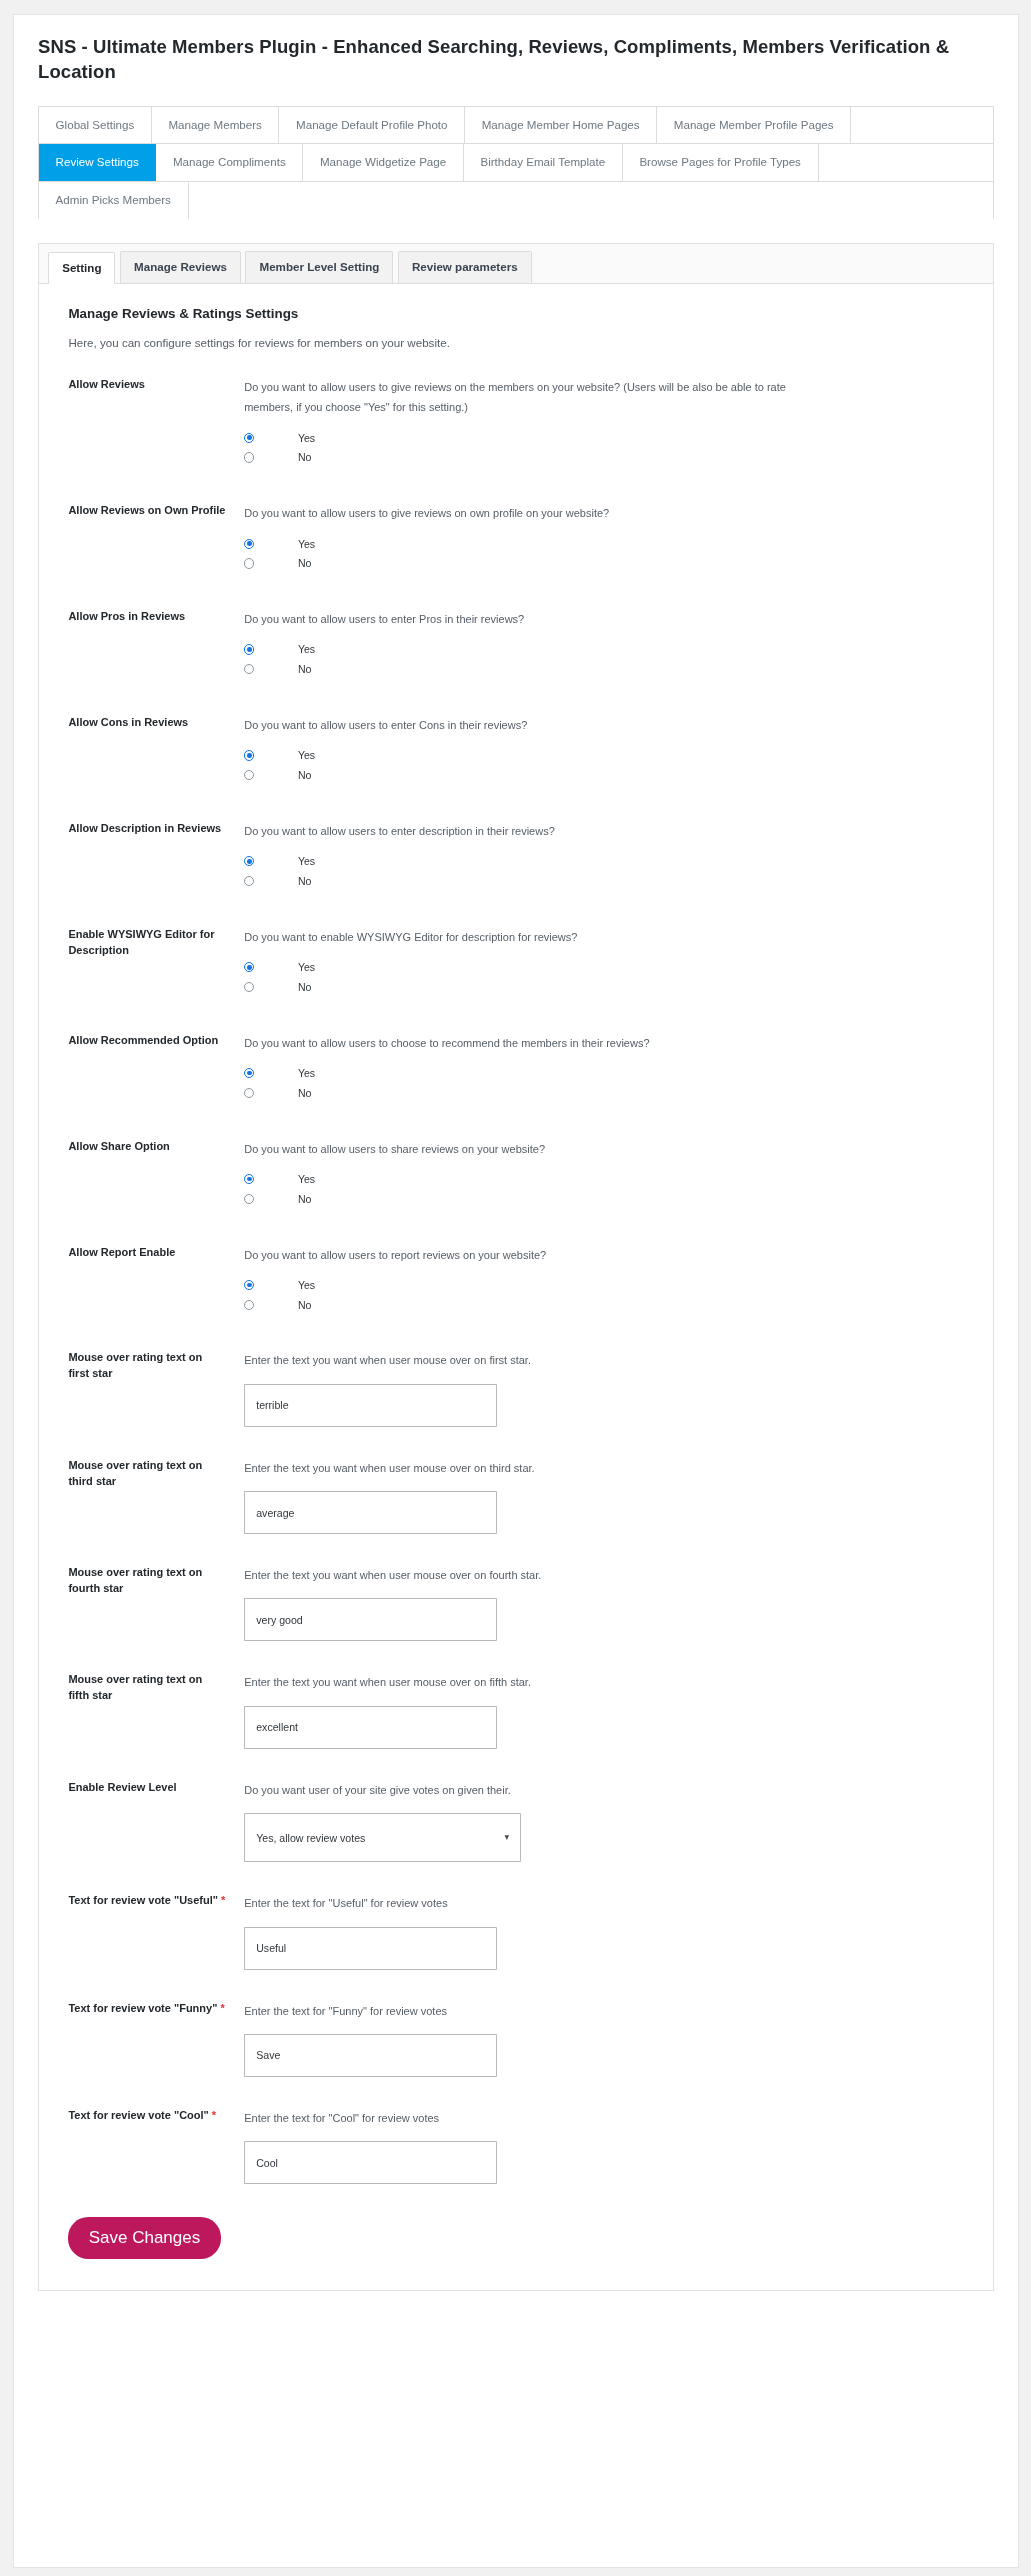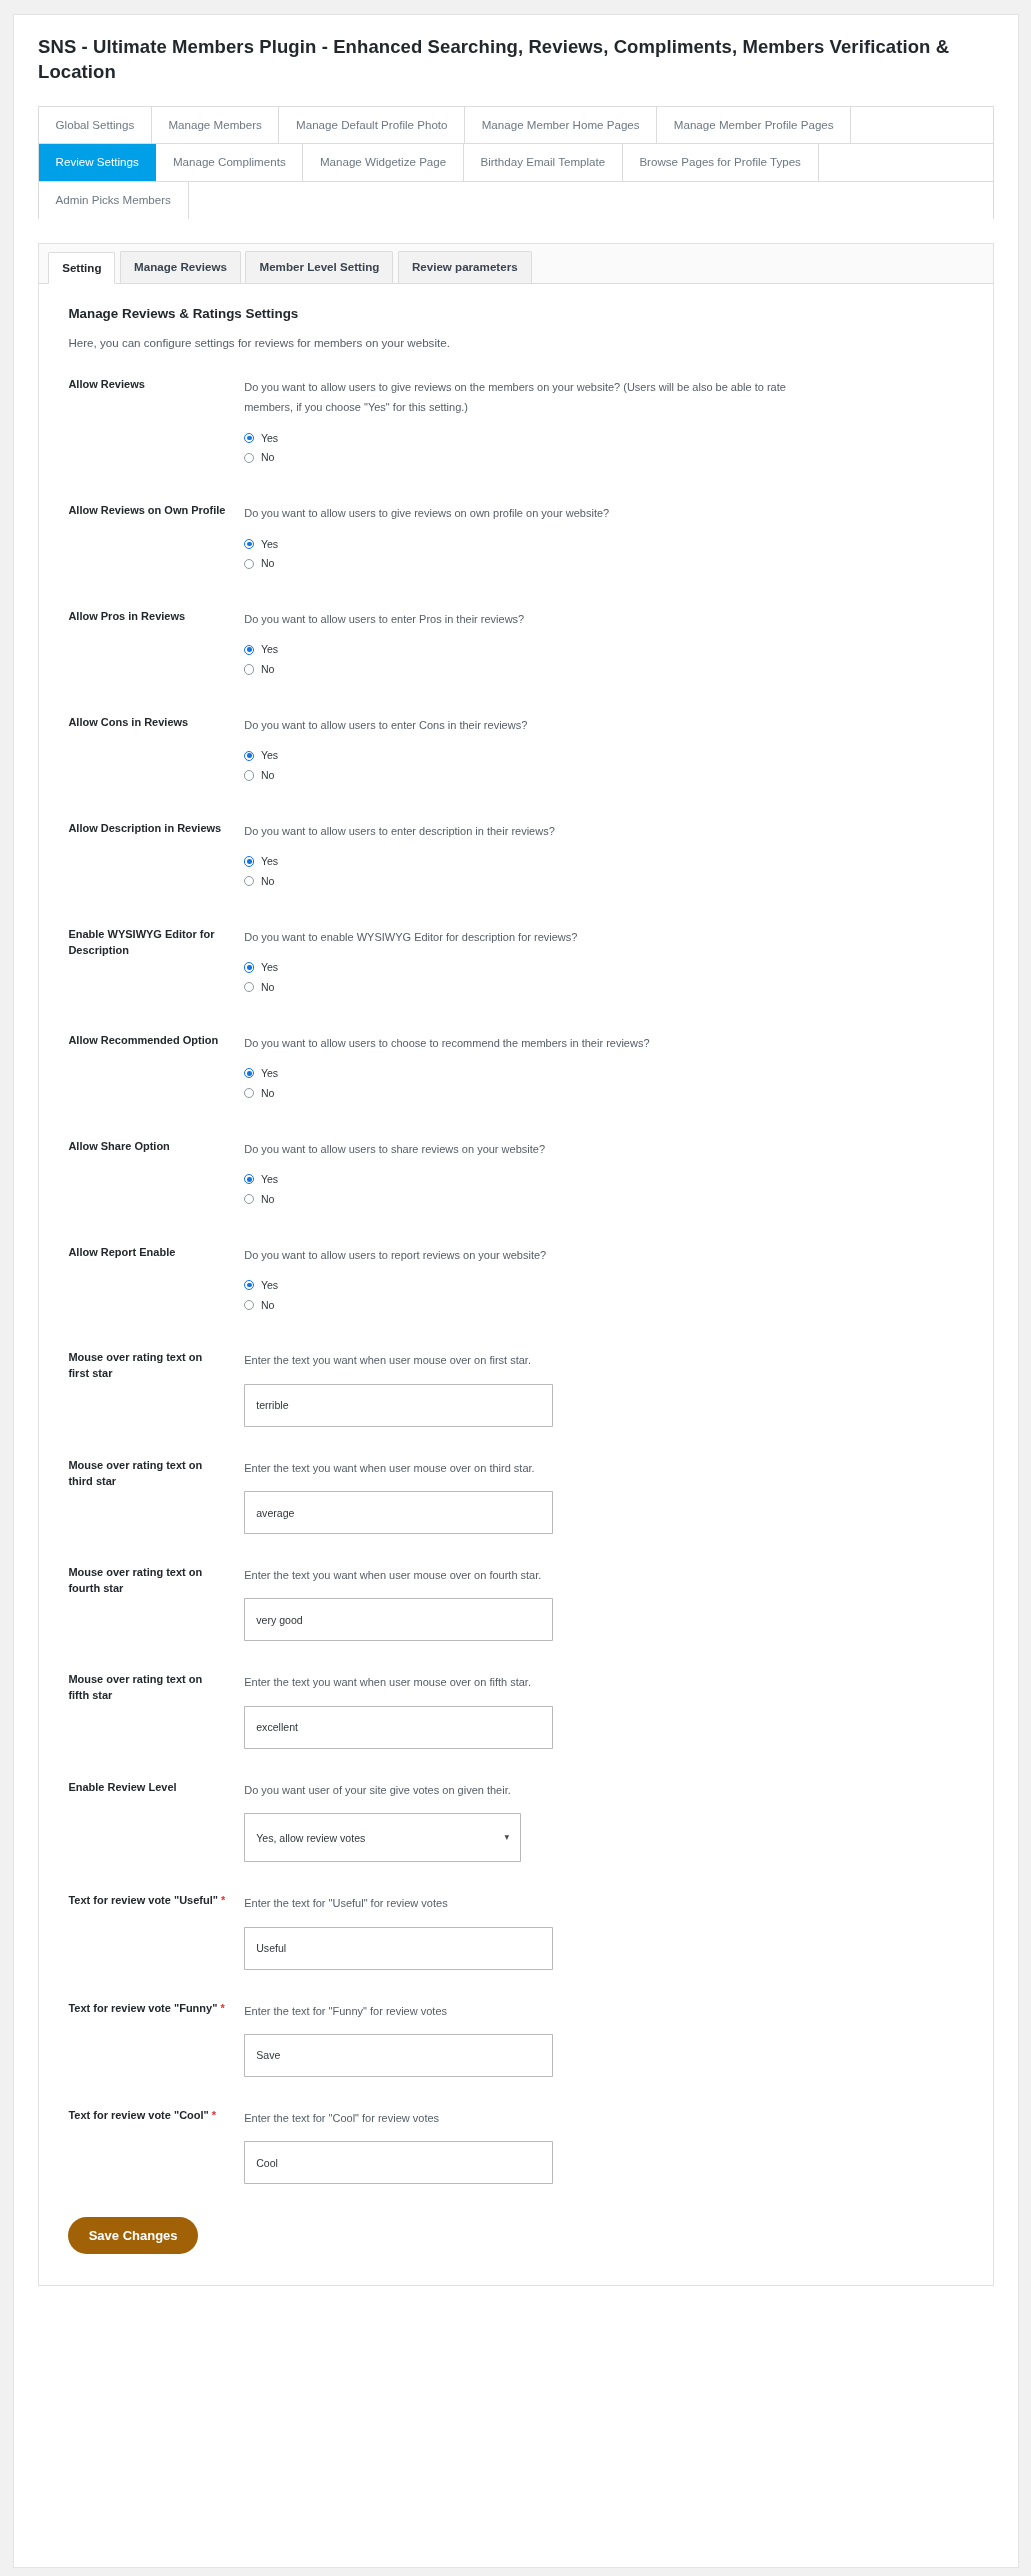--- a/index.html
+++ b/index.html
@@ -141,22 +141,23 @@
   .field-desc {
     font-size: 11px;
     color: #555d66;
     line-height: 1.85;
     max-width: 592px;
   }
 
   .radio-group { margin-top: 15px; }
   .radio-line {
     display: flex;
-    align-items: center;
+    align-items: flex-start;
     margin-bottom: 9.2px;
+    gap: 37px;
   }
   .radio-mark {
     width: 10.2px;
     height: 10.2px;
     border-radius: 50%;
     border: 0.9px solid #8d96a0;
     background: #fff;
     margin-right: 6.5px;
     flex: 0 0 10.2px;
     position: relative;
@@ -174,21 +175,21 @@
     background: #1073e6;
   }
   .radio-text {
     font-size: 10.6px;
     color: #32373c;
     line-height: 1;
   }
 
   .text-input {
     margin-top: 13px;
-    width: 309px;
+    width: 253px;
     height: 43px;
     border: 0.9px solid #b9b9b9;
     background: #fff;
     font-size: 10.6px;
     color: #32373c;
     padding: 0 11px;
     display: flex;
     align-items: center;
     border-radius: 0.9px;
   }
@@ -212,24 +213,24 @@
     color: #4a4a4a;
     line-height: 1;
     margin-left: 7.4px;
   }
 
   .save-wrap { padding-left: 7.4px; padding-top: 1.8px; }
   .save-btn {
     display: inline-flex;
     align-items: center;
     justify-content: center;
-    background: #a16207;
+    background: #be185d;
     color: #ffffff;
-    font-size: 13px;
-    font-weight: bold;
+    font-size: 17px;
+    font-weight: normal;
     border: none;
     border-radius: 20.3px;
     padding: 11px 20.3px;
     cursor: pointer;
     font-family: "Liberation Sans", sans-serif;
   }
 </style>
 </head>
 <body>
 

